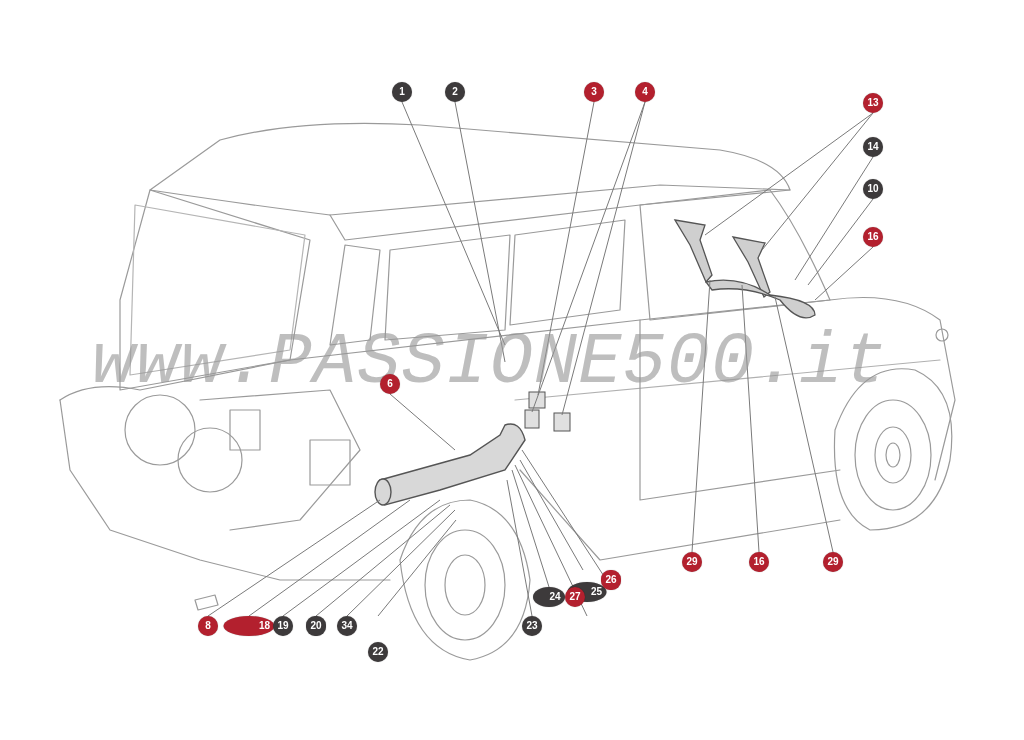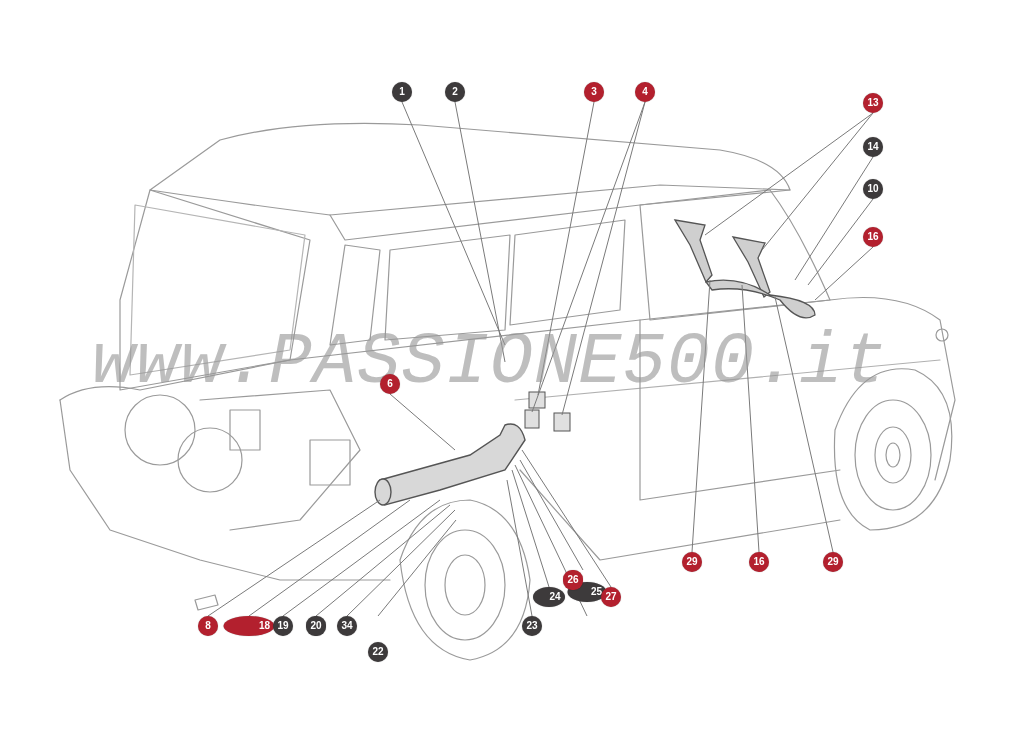--- a/index.html
+++ b/index.html
@@ -124,18 +124,18 @@
       <div class="callout red" style="left: 759px; top: 562px;">16</div>
       <div class="callout red" style="left: 208px; top: 626px;">8</div>
       <div class="callout red" style="left: 249px; top: 626px; padding-left: 31px;">18</div>
       <div class="callout dark" style="left: 283px; top: 626px;">19</div>
       <div class="callout dark" style="left: 316px; top: 626px; border-radius: 9px;">20</div>
       <div class="callout dark" style="left: 347px; top: 626px;">34</div>
       <div class="callout dark" style="left: 378px; top: 652px;">22</div>
       <div class="callout dark" style="left: 532px; top: 626px;">23</div>
       <div class="callout dark" style="left: 549px; top: 597px; padding-left: 12px;">24</div>
       <div class="callout dark" style="left: 587px; top: 592px; padding-left: 19px;">25</div>
-      <div class="callout red" style="left: 573px; top: 580px; border-radius: 9px;">26</div>
-      <div class="callout red" style="left: 611px; top: 597px;">27</div>
+      <div class="callout red" style="left: 611px; top: 580px; border-radius: 9px;">26</div>
+      <div class="callout red" style="left: 575px; top: 597px;">27</div>
       <div class="callout red" style="left: 692px; top: 562px;">29</div>
       <div class="callout red" style="left: 833px; top: 562px;">29</div>
     </div>
 </div>
 
 </body></html>

